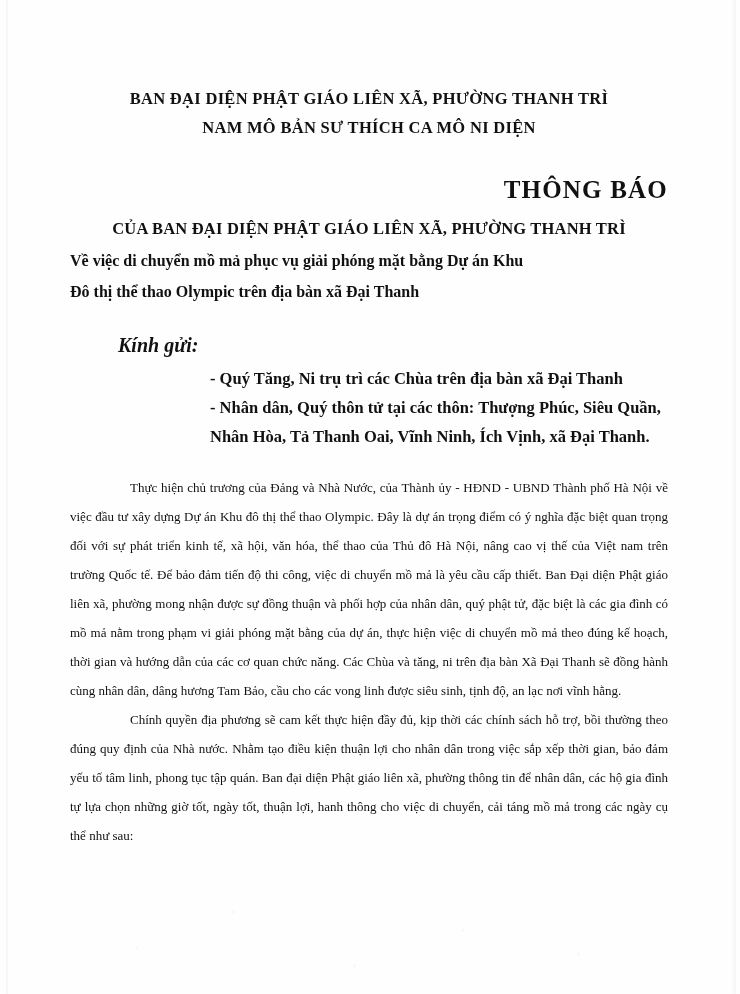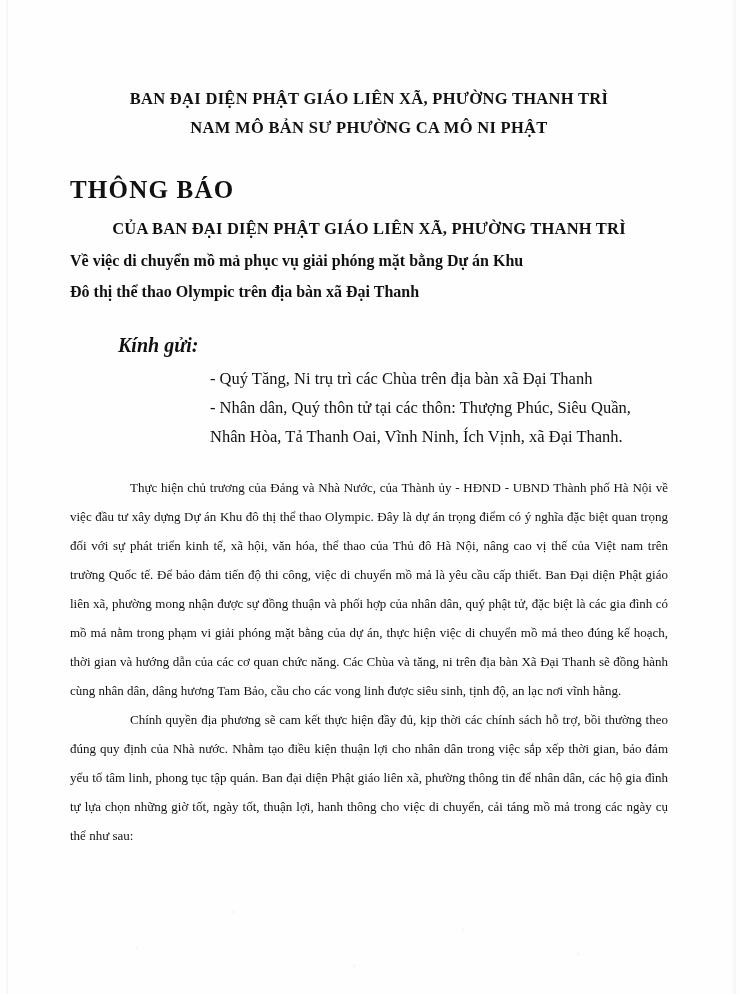--- a/index.html
+++ b/index.html
@@ -73,21 +73,21 @@
   .org-line {
     font-weight: bold;
     font-size: 16.5px;
     letter-spacing: .3px;
     line-height: 29px;
     white-space: nowrap;
     text-align: center;
   }
 
   .title-main {
-    text-align: left;
+    text-align: right;
     font-weight: bold;
     font-size: 25px;
     letter-spacing: 1.2px;
     margin-top: 33px;
     line-height: 30px;
   }
   .title-sub {
     text-align: center;
     font-weight: bold;
     font-size: 16.5px;
@@ -113,20 +113,21 @@
     line-height: 26px;
   }
   .recipients {
     margin-top: 6px;
     margin-left: 140px;
     font-size: 16.5px;
     line-height: 29px;
   }
   .recipient-line {
     white-space: nowrap;
+    font-weight: bold;
   }
 
   
   .body-block {
     margin-top: 22px;
   }
   .para {
     font-size: 13px;
     line-height: 29px;
     text-align: justify;
@@ -142,21 +143,21 @@
 <body>
 
 <div class="page">
   <div class="scan-edge-left"></div>
   <div class="scan-edge-right"></div>
 
   <div class="content">
 
     <div class="org-block">
       <div class="org-line">BAN ĐẠI DIỆN PHẬT GIÁO LIÊN XÃ, PHƯỜNG THANH TRÌ</div>
-      <div class="org-line">NAM MÔ BẢN SƯ PHƯỜNG CA MÔ NI PHẬT</div>
+      <div class="org-line">NAM MÔ BẢN SƯ THÍCH CA MÔ NI DIỆN</div>
     </div>
 
     <div class="title-main">THÔNG BÁO</div>
 
     <div class="title-sub">CỦA BAN ĐẠI DIỆN PHẬT GIÁO LIÊN XÃ, PHƯỜNG THANH TRÌ</div>
 
     <div class="title-about">Về việc di chuyển mồ mả phục vụ giải phóng mặt bằng Dự án Khu</div>
     <div class="title-about">Đô thị thể thao Olympic trên địa bàn xã Đại Thanh</div>
 
     <div class="kinhgui">Kính gửi:</div>

